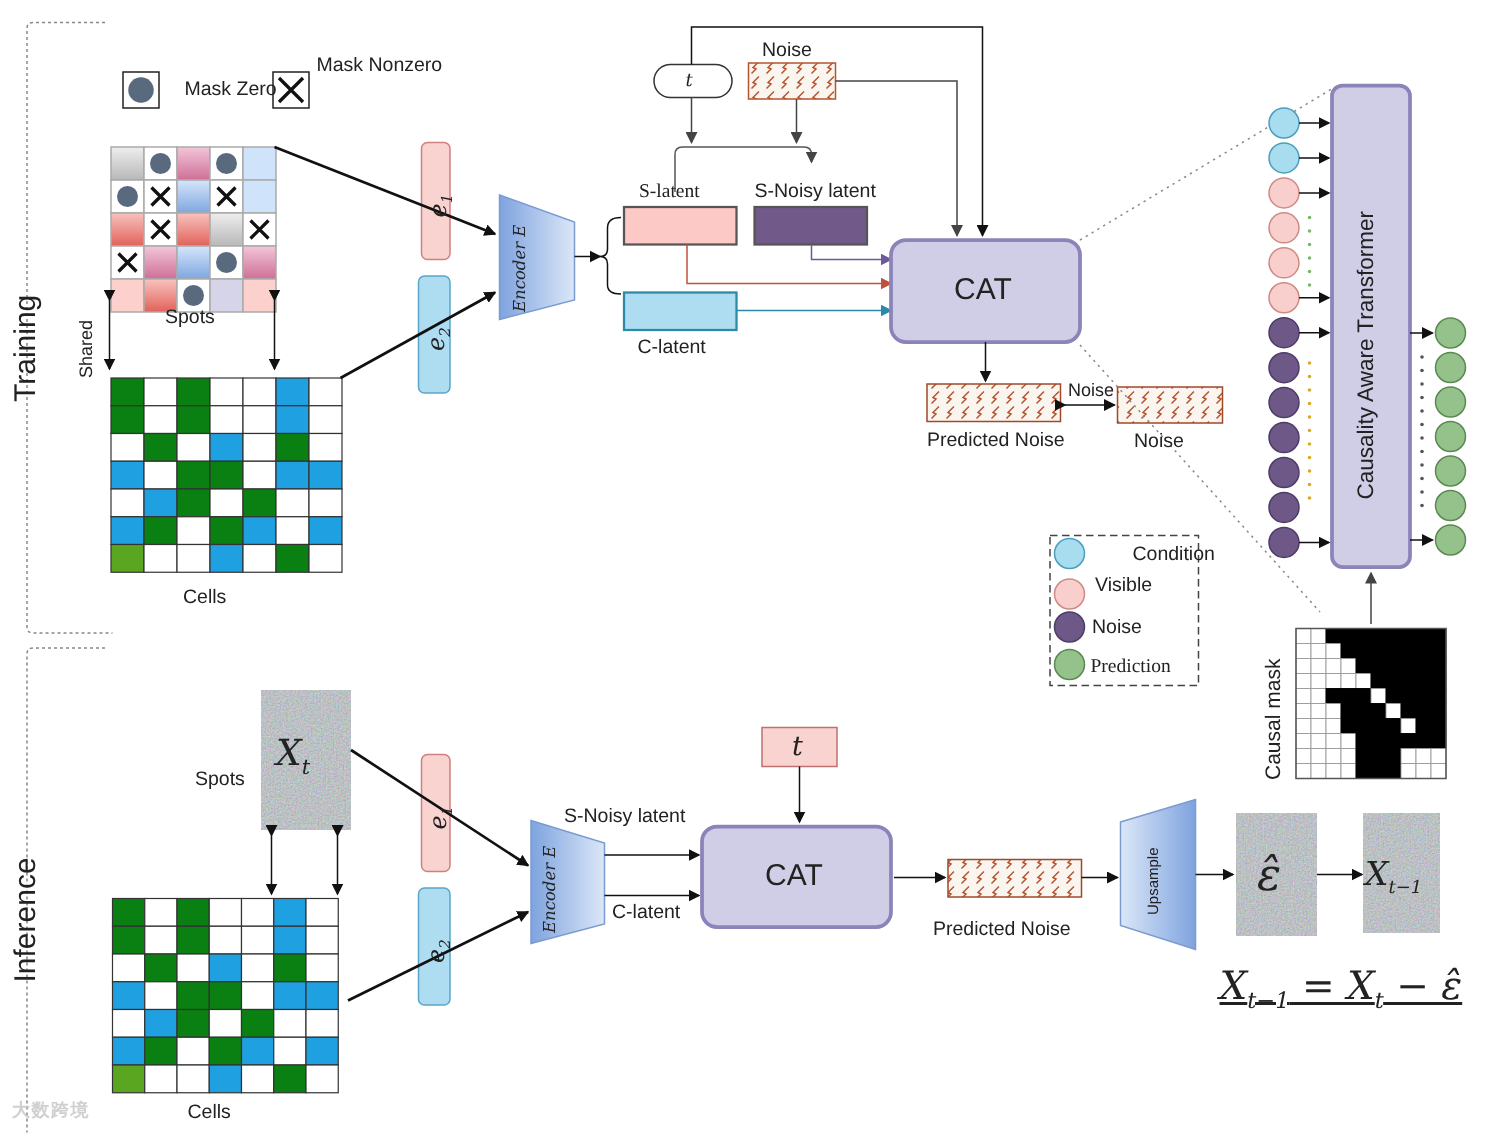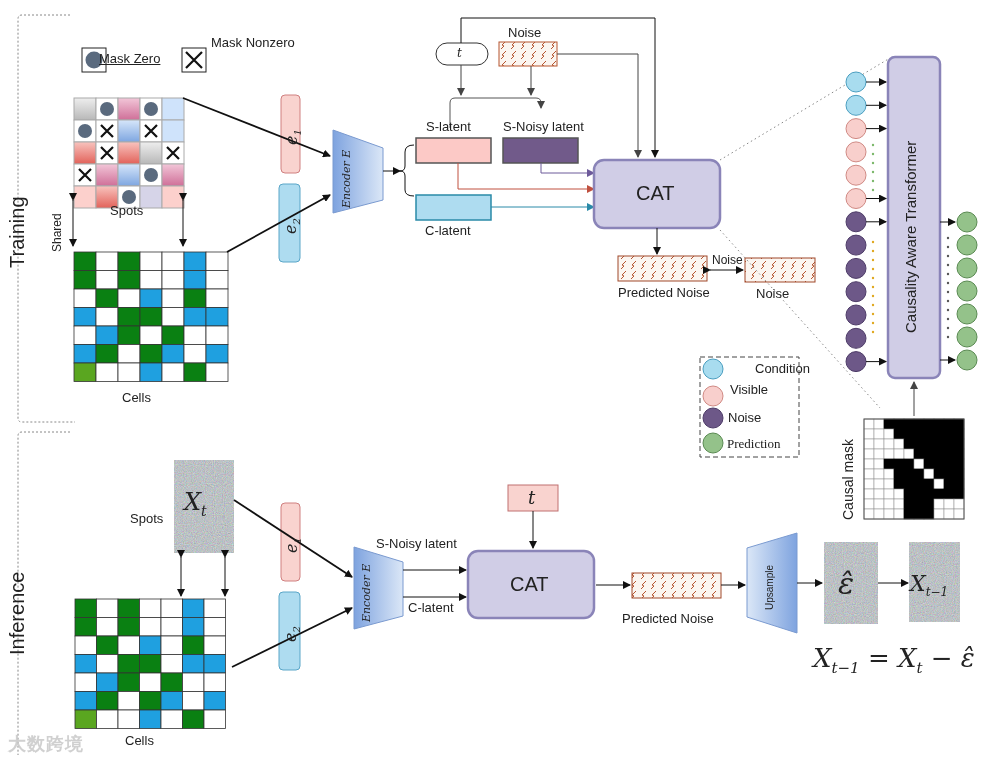--- a/index.html
+++ b/index.html
@@ -3,21 +3,21 @@
 <meta charset="utf-8">
 <style>
   html, body { margin: 0; padding: 0; background: #ffffff; }
   body { width: 1005px; height: 765px; position: relative; overflow: hidden;
          font-family: "Liberation Sans", "DejaVu Sans", sans-serif; color: #222; }
   #canvas { position: absolute; left: 0; top: 0; width: 1005px; height: 765px; }
   .lbl { position: absolute; font-size: 13px; color: #222; white-space: nowrap; }
   .lbl-lg { font-size: 20px; }
   .math { font-family: "DejaVu Serif", "Liberation Serif", serif; font-style: italic; }
   .vert { transform-origin: left top; transform: rotate(-90deg); }
-  .watermark { position: absolute; left: 8px; top: 732px; font-size: 18px; color: rgba(200,200,200,0.85);
+  .watermark { position: absolute; left: 8px; top: 732px; font-size: 12px; color: rgba(200,200,200,0.85);
                font-weight: bold; letter-spacing: 1px; white-space: nowrap; }
 </style>
 </head>
 <body>
 
 <svg id="canvas" width="1005" height="765" viewBox="0 0 1005 765" xmlns="http://www.w3.org/2000/svg">
   <defs>
     <marker id="arr" markerWidth="8" markerHeight="8" refX="7" refY="4" orient="auto" markerUnits="userSpaceOnUse">
       <path d="M0,0 L8,4 L0,8 Z" fill="#111"></path>
     </marker>
@@ -454,37 +454,37 @@
   <rect x="632" y="573" width="89" height="25" fill="url(#zig)" stroke="#a0482a"></rect>
   <line x1="721" y1="585" x2="745" y2="585" stroke="#111" marker-end="url(#arr)"></line>
 
   <polygon points="747,548 797,533 797,633 747,617" fill="url(#upGrad)" stroke="#7a9ad0"></polygon>
   <line x1="797" y1="583" x2="822" y2="583" stroke="#111" marker-end="url(#arr)"></line>
   <rect x="824" y="542" width="54" height="82" fill="#888" filter="url(#noiseF)"></rect>
   <line x1="878" y1="583" x2="908" y2="583" stroke="#111" marker-end="url(#arr)"></line>
   <rect x="909" y="542" width="51" height="80" fill="#888" filter="url(#noiseF)"></rect>
 </svg>
 
-<div class="lbl" style="left:99px;top:51px;text-decoration:underline;">Mask Zero</div>
+<div class="lbl" style="left:123px;top:51px;">Mask Zero</div>
 <div class="lbl" style="left:211px;top:35px;">Mask Nonzero</div>
 
 <div class="lbl lbl-lg vert" style="left:6px;top:268px;">Training</div>
 <div class="lbl lbl-lg vert" style="left:6px;top:655px;">Inference</div>
 
 <div class="lbl" style="left:110px;top:203px;">Spots</div>
 <div class="lbl vert" style="left:50px;top:252px;font-size:12px;">Shared</div>
 <div class="lbl" style="left:122px;top:390px;">Cells</div>
 
 <div class="lbl math vert" style="left:282px;top:145px;font-size:16px;"><span>e</span><sub style="font-size:10px;">1</sub></div>
 <div class="lbl math vert" style="left:281px;top:234px;font-size:16px;"><span>e</span><sub style="font-size:10px;">2</sub></div>
 <div class="lbl math vert" style="left:340px;top:208px;font-size:11px;">Encoder E</div>
 
 <div class="lbl math" style="left:457px;top:46px;font-size:12px;">t</div>
 <div class="lbl" style="left:508px;top:25px;">Noise</div>
-<div class="lbl" style="left:426px;top:119px;">S-latent</div>
+<div class="lbl" style="left:426px;top:119px;font-family:Liberation Serif, serif;">S-latent</div>
 <div class="lbl" style="left:503px;top:119px;">S-Noisy latent</div>
 <div class="lbl" style="left:425px;top:223px;">C-latent</div>
 <div class="lbl" style="left:636px;top:182px;font-size:20px;">CAT</div>
 <div class="lbl" style="left:618px;top:285px;">Predicted Noise</div>
 <div class="lbl" style="left:712px;top:253px;font-size:12px;">Noise</div>
 <div class="lbl" style="left:756px;top:286px;">Noise</div>
 
 <div class="lbl vert" style="left:902px;top:333px;font-size:15px;">Causality Aware Transformer</div>
 <div class="lbl vert" style="left:840px;top:520px;font-size:14px;">Causal mask</div>
 
@@ -502,15 +502,15 @@
 <div class="lbl math vert" style="left:360px;top:622px;font-size:11px;">Encoder E</div>
 
 <div class="lbl math" style="left:528px;top:487px;font-size:18px;">t</div>
 <div class="lbl" style="left:376px;top:536px;">S-Noisy latent</div>
 <div class="lbl" style="left:408px;top:600px;">C-latent</div>
 <div class="lbl" style="left:510px;top:573px;font-size:20px;">CAT</div>
 <div class="lbl" style="left:622px;top:611px;">Predicted Noise</div>
 <div class="lbl vert" style="left:764px;top:610px;font-size:10px;">Upsample</div>
 <div class="lbl math" style="left:838px;top:566px;font-size:30px;">ε̂</div>
 <div class="lbl math" style="left:910px;top:571px;font-size:22px;font-style:italic;"><span>X</span><sub style="font-size:12px;">t−1</sub></div>
-<div class="lbl math" style="left:813px;top:643px;font-size:26px;">X<sub style="font-size:15px;">t−1</sub> = X<sub style="font-size:15px;">t</sub> − ε̂</div>
+<div class="lbl math" style="left:813px;top:643px;font-size:26px;text-decoration:underline;">X<sub style="font-size:15px;">t−1</sub> = X<sub style="font-size:15px;">t</sub> − ε̂</div>
 
 <div class="watermark">大数跨境</div>
 
 </body></html>

